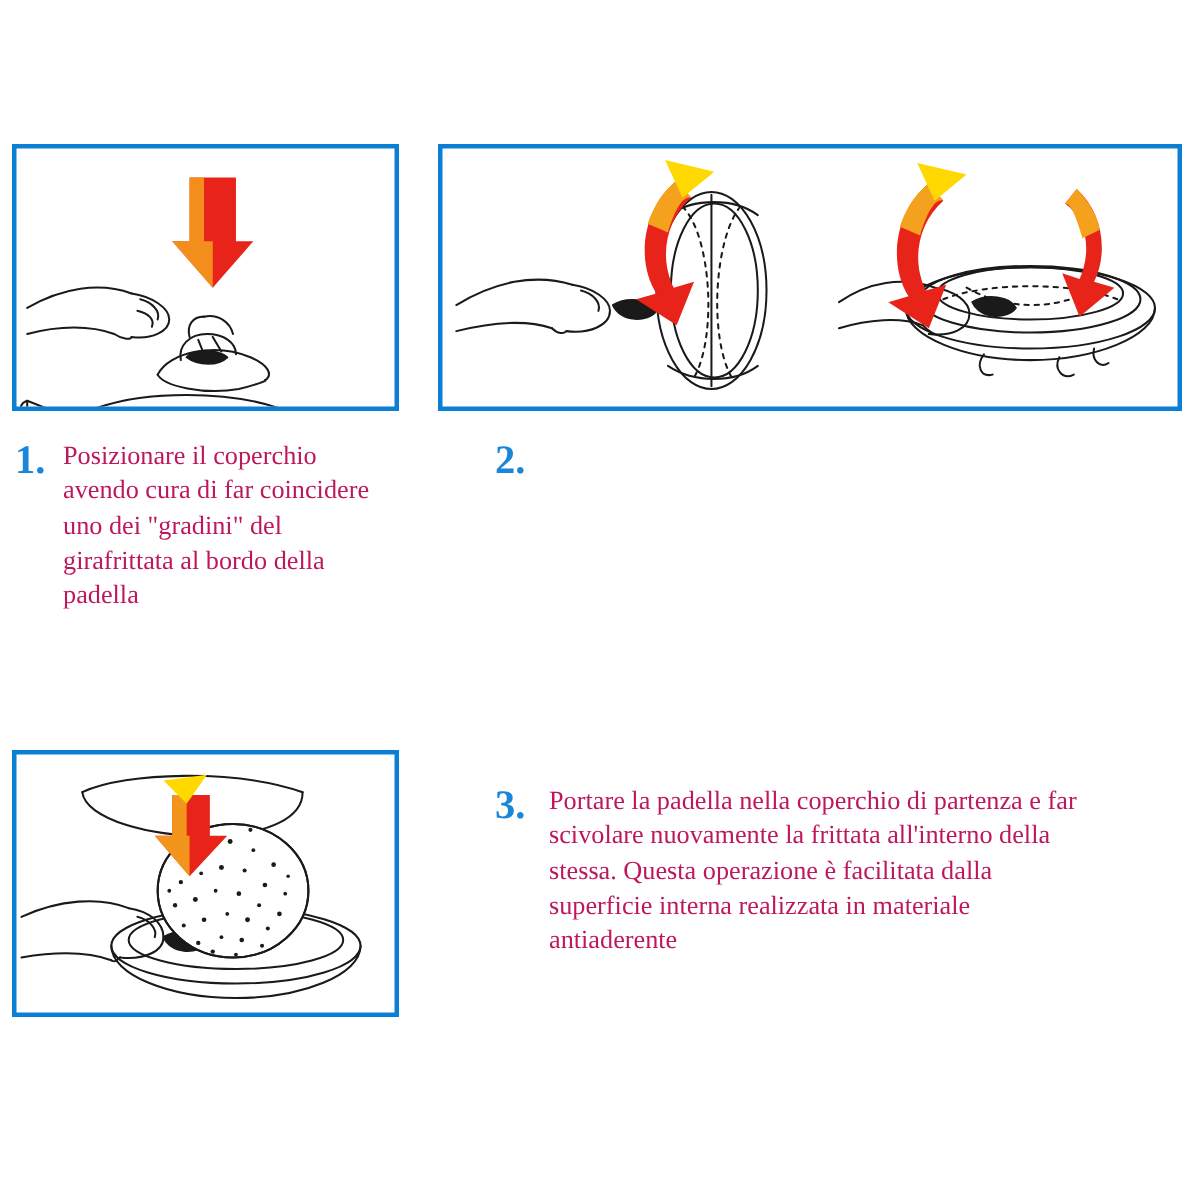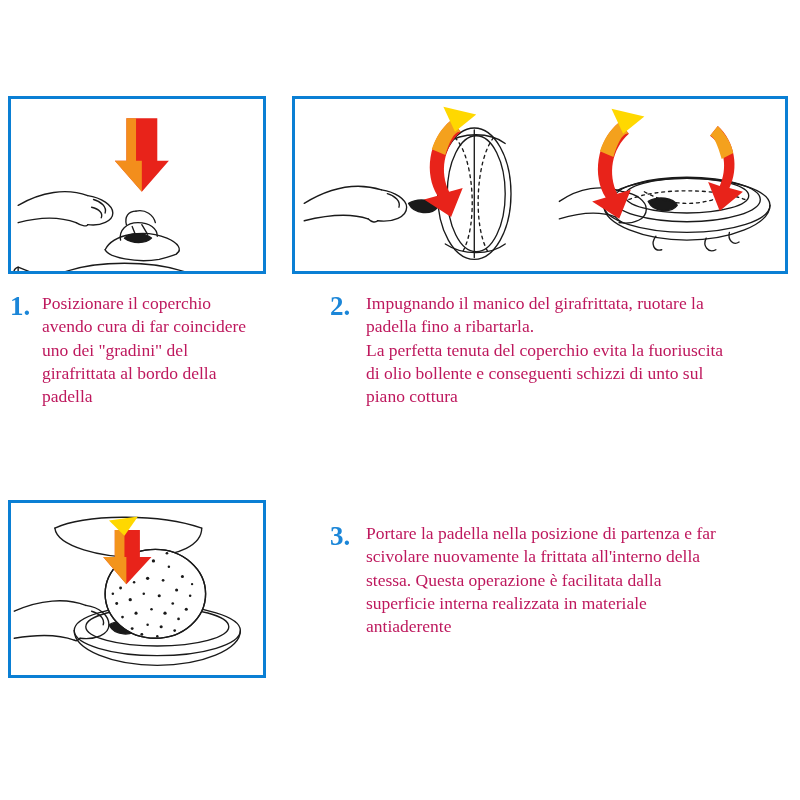--- a/index.html
+++ b/index.html
@@ -236,29 +236,24 @@
     <div class="step-num">1.</div>
     <div class="step-text">Posizionare il coperchio
 avendo cura di far coincidere
 uno dei "gradini" del
 girafrittata al bordo della
 padella</div>
   </div>
 
   <div class="step" id="step-2">
     <div class="step-num">2.</div>
-    <div class="step-text">Impugnando il manico del girafrittata, ruotare la
-padella fino a ribartarla.
-La perfetta tenuta del coperchio evita la fuoriuscita
-di olio bollente e conseguenti schizzi di unto sul
-piano cottura</div>
   </div>
 
   <div class="step" id="step-3">
     <div class="step-num">3.</div>
-    <div class="step-text">Portare la padella nella posizione di partenza e far
+    <div class="step-text">Portare la padella nella coperchio di partenza e far
 scivolare nuovamente la frittata all'interno della
 stessa. Questa operazione è facilitata dalla
 superficie interna realizzata in materiale
 antiaderente</div>
   </div>
 
 </div>
 
 </body></html>

